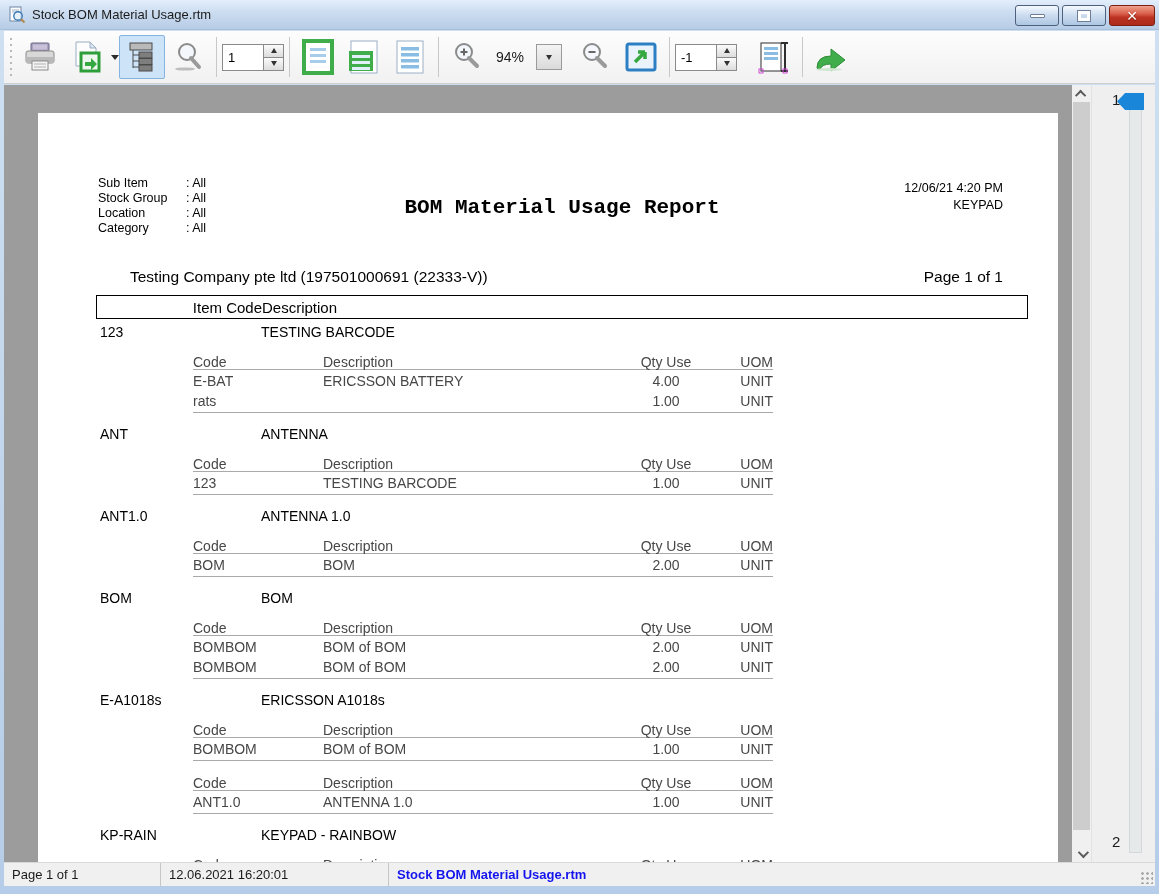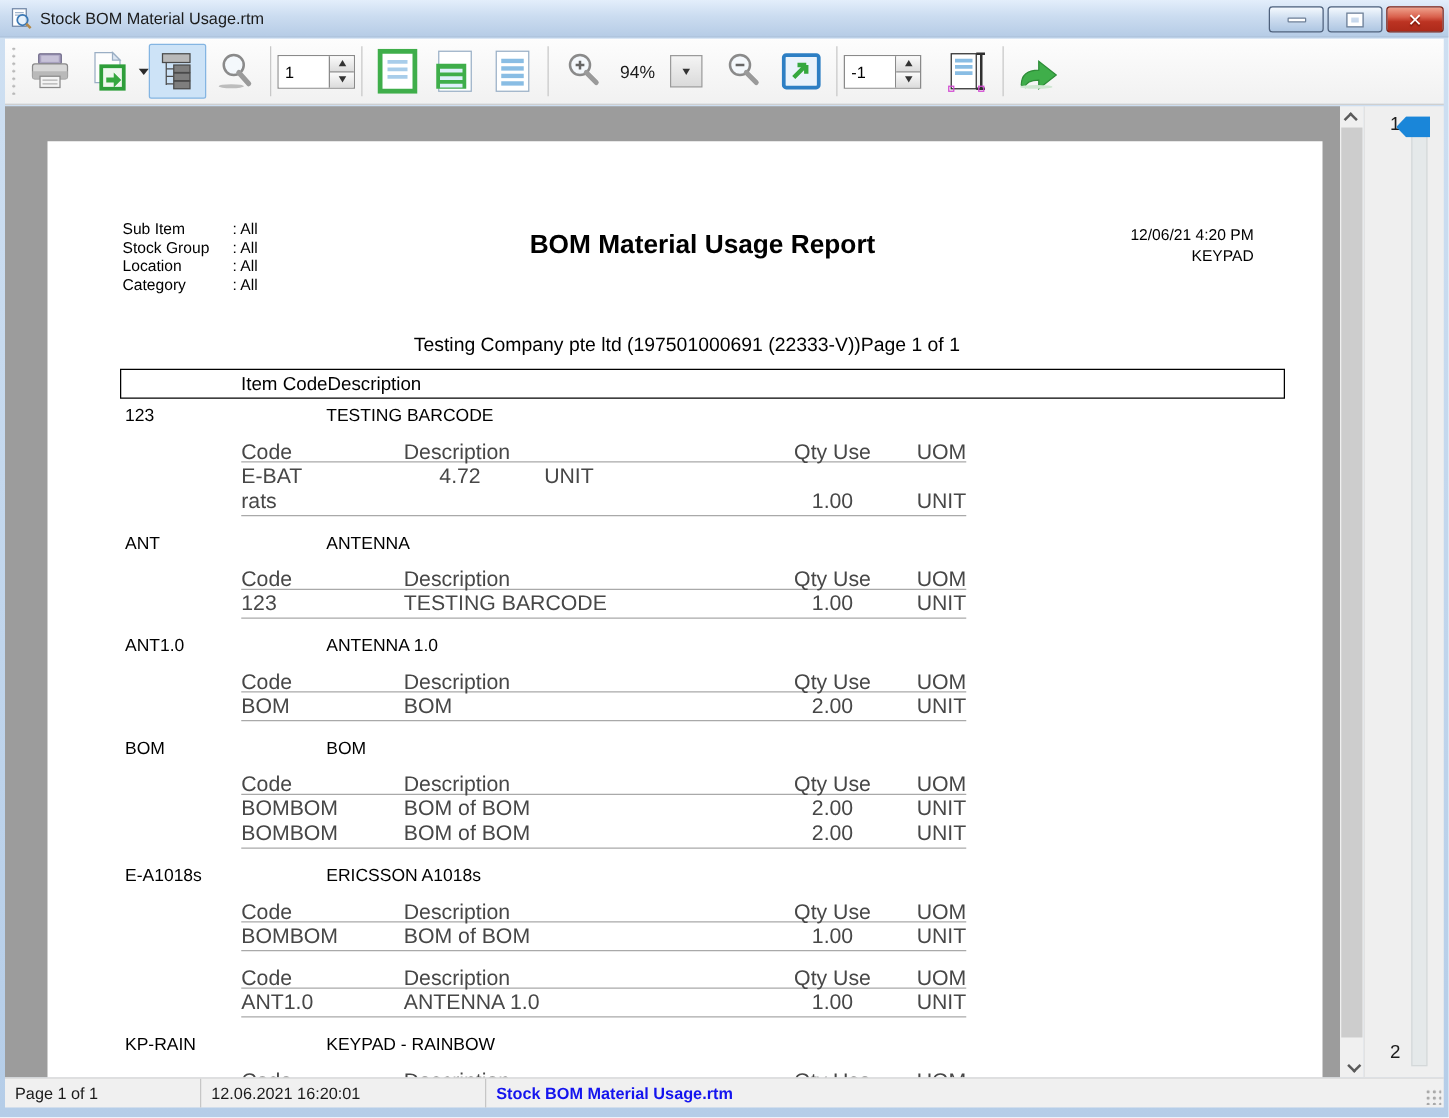--- a/index.html
+++ b/index.html
@@ -58,33 +58,33 @@
   .content { position:absolute; left:0; top:0; width:1068px; height:777px; background:#9c9c9c; overflow:hidden; }
   .page { position:absolute; left:34px; top:28px; width:1020px; height:1400px; background:#fff;
     color:#000; }
   .page-inner { padding:38px 30px 0 58px; }
 
   
   .rpt-head { position:relative; height:92px;margin-top:25px; }
   .filters { position:absolute; left:2px; top:0; font-size:12.5px; }
   .filter-row { display:flex; height:15px; line-height:15px; }
   .filter-row .fl { width:88px; }
-  .rpt-title { position:absolute; left:0; right:0; top:8px; text-align:center;
-    font-size:21px; font-weight:bold; letter-spacing:0; }
+  .rpt-title { position:absolute; left:0; right:0; top:20px; text-align:center;
+    font-size:21px; font-weight:bold; letter-spacing:0;font-family:Liberation Mono, monospace; }
   .rpt-meta { position:absolute; right:25px; top:4px; text-align:right; font-size:12.5px; line-height:17px; }
-  .company-row { display:flex; justify-content:center; height:27px; font-size:15.5px; padding-right:25px; }
+  .company-row { display:flex; justify-content:space-between; height:27px; font-size:15.5px; padding-right:25px;margin-left:34px; }
   .hdr-box { border:1px solid #000; height:24px; display:flex; align-items:center;
     font-size:15px; margin-bottom:4px; }
   .hdr-box .h-item { width:165px; padding-left:4px;text-align:right; }
 
   
   .group { margin-bottom:12px; }
   .group-head { display:flex; height:18px; line-height:18px; font-size:14px; margin-bottom:11px; }
   .group-head .g-code { width:165px; padding-left:4px; }
-  .subtable { margin-left:97px; width:580px; font-size:17px; color:#474747; }
+  .subtable { margin-left:97px; width:580px; font-size:14px; color:#474747; }
   .sub-head { display:flex; height:18px; line-height:20px; border-bottom:1px solid #a9a9a9; }
   .sub-rows { border-bottom:1px solid #a9a9a9; padding-top:2px; }
   .sub-row { display:flex; height:20px; line-height:18px; }
   .c-code { width:130px; }
   .c-desc { flex:1; }
   .c-qty { width:90px; text-align:center; }
   .c-uom { width:62px; text-align:right; }
 
   
   .vscroll { position:absolute; left:1068px; top:0; width:19px; height:777px; background:#f0f0f0; }
@@ -355,21 +355,22 @@
                 <div class="subtable">
                   <div class="sub-head">
                     <div class="c-code">Code</div>
                     <div class="c-desc">Description</div>
                     <div class="c-qty">Qty Use</div>
                     <div class="c-uom">UOM</div>
                   </div>
                   <div class="sub-rows">
                     <div class="sub-row">
                       <div class="c-code">E-BAT</div>
-                      <div class="c-qty">4.72</div>
+                      <div class="c-desc">ERICSSON BATTERY</div>
+                      <div class="c-qty">4.00</div>
                       <div class="c-uom">UNIT</div>
                     </div>
                     <div class="sub-row">
                       <div class="c-code">rats</div>
                       <div class="c-desc"></div>
                       <div class="c-qty">1.00</div>
                       <div class="c-uom">UNIT</div>
                     </div>
                   </div>
                 </div>

